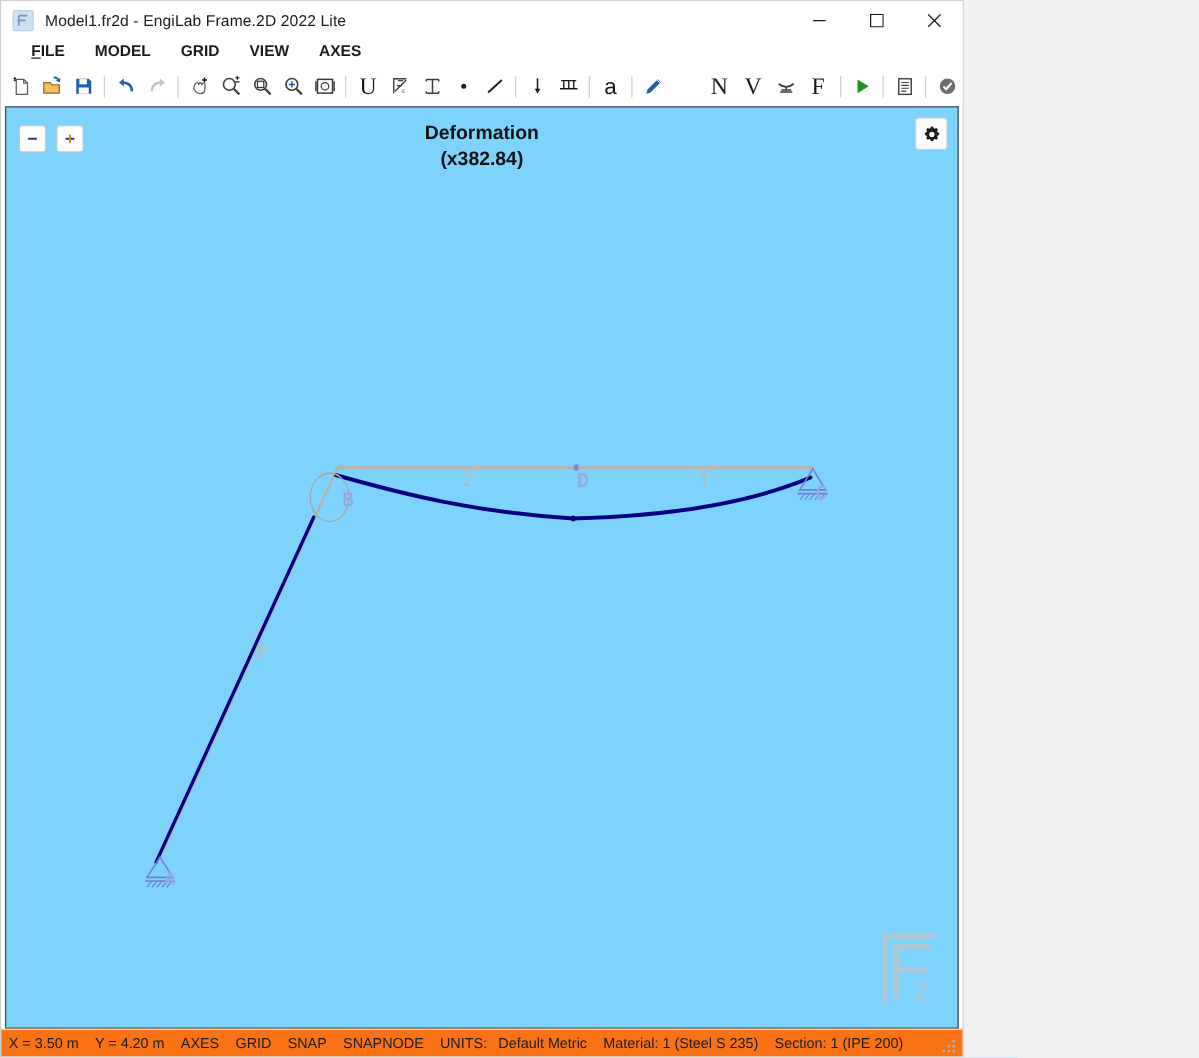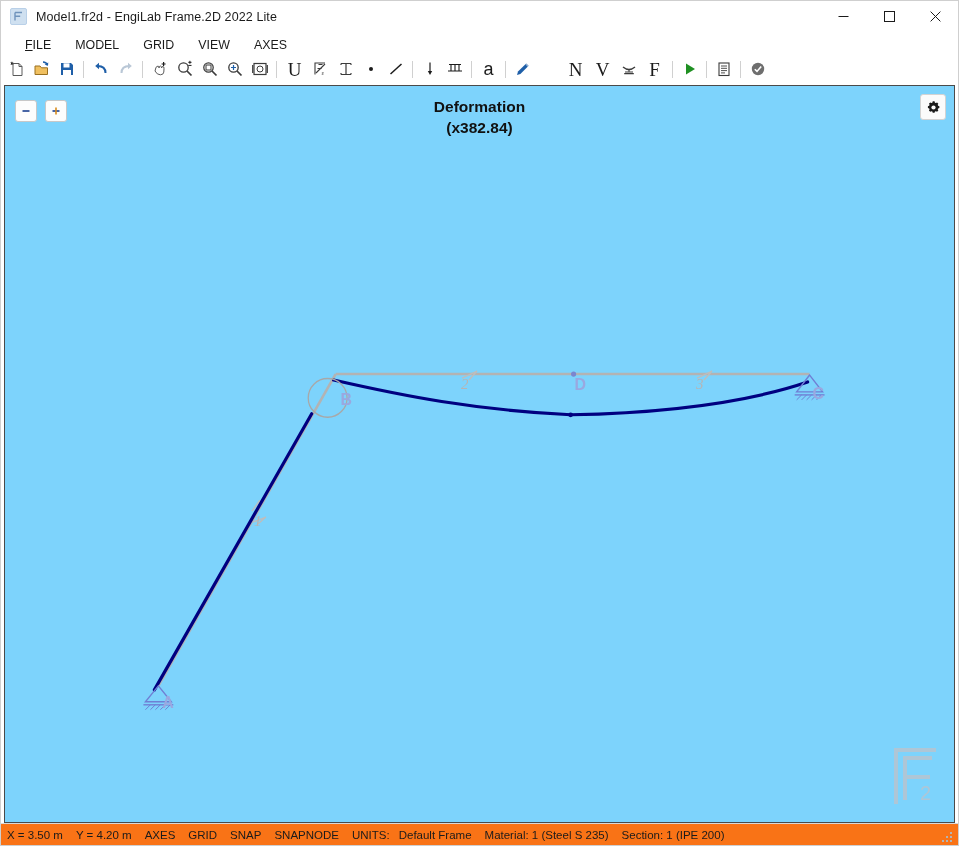--- a/index.html
+++ b/index.html
@@ -5,21 +5,21 @@
   * { box-sizing: border-box; }
   html, body {
     margin: 0; padding: 0;
     width: 959px; height: 846px;
     overflow: hidden;
     font-family: "Liberation Sans", sans-serif;
     background: #f0f0f0;
   }
   #app {
     position: relative;
-    width: 959px; height: 846px;
+    width: 771px; height: 846px;
     background: #ffffff;
     border: 1px solid #cfcfcf;
     display: flex;
     flex-direction: column;
   }
 
   
   .titlebar {
     height: 31px;
     display: flex;
@@ -56,23 +56,24 @@
     cursor: default;
     padding: 0;
   }
   .wincontrols svg { display: block; }
 
   
   .menubar {
     height: 23px;
     flex: 0 0 23px;
     display: flex;
-    align-items: flex-end;
+    align-items: flex-start;
     padding-left: 14px;
     background: #ffffff;
+    font-weight: bold;
   }
   .menu-item {
     font-size: 12.4px;
     color: #1b1b1b;
     padding: 2px 10px 3px 10px;
     margin-right: 4px;
     cursor: default;
     white-space: nowrap;
   }
   .menu-item u { text-decoration: underline; }
@@ -499,21 +500,21 @@
   </div>
 
   <div class="statusbar">
     <span class="sb">X = 3.50 m</span>
     <span class="sb">Y = 4.20 m</span>
     <span class="sb">AXES</span>
     <span class="sb">GRID</span>
     <span class="sb">SNAP</span>
     <span class="sb">SNAPNODE</span>
     <span class="sb b sp">UNITS:</span>
-    <span class="sb b">Default Frame</span>
+    <span class="sb b">Default Metric</span>
     <span class="sb">Material: 1 (Steel S 235)</span>
     <span class="sb">Section: 1 (IPE 200)</span>
     <span class="grip">
       <svg width="13" height="13" viewBox="0 0 13 13">
         <g fill="#b4b4b4">
           <rect x="9" y="3" width="2" height="2"></rect>
           <rect x="5" y="7" width="2" height="2"></rect>
             <rect x="9" y="7" width="2" height="2"></rect>
           <rect x="1" y="11" width="2" height="2"></rect>
             <rect x="5" y="11" width="2" height="2"></rect>

